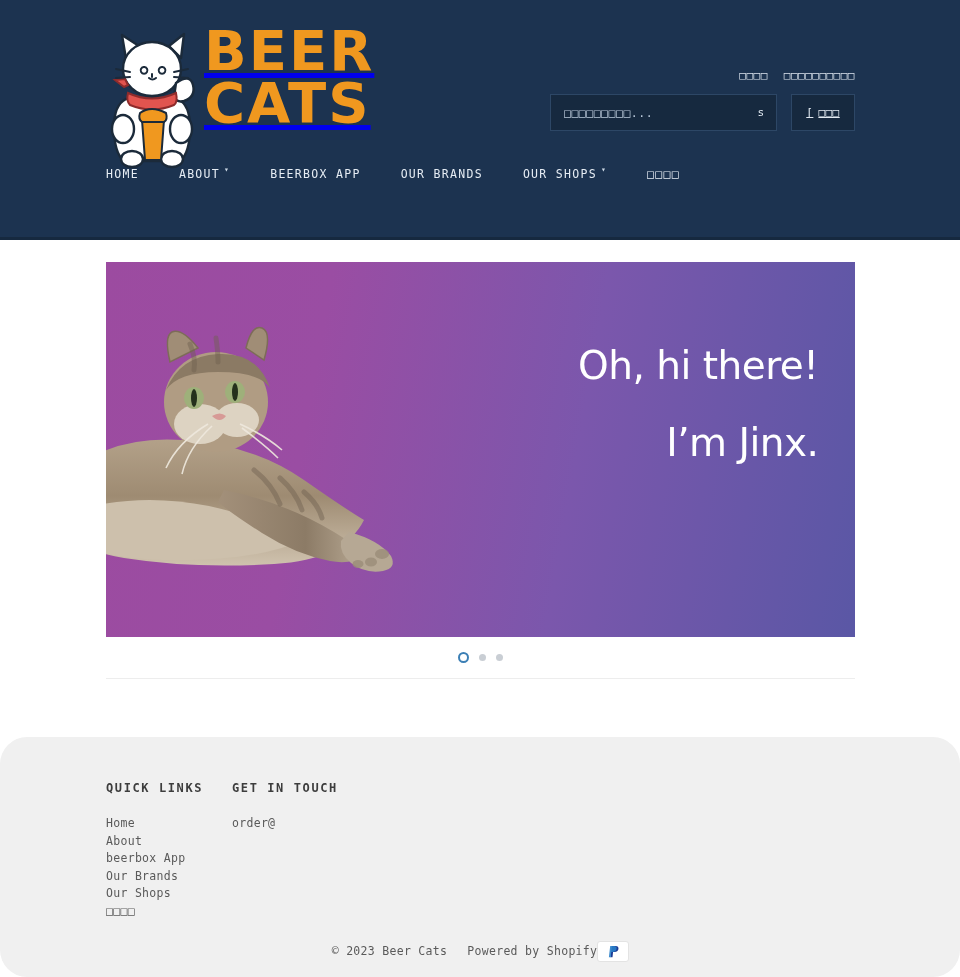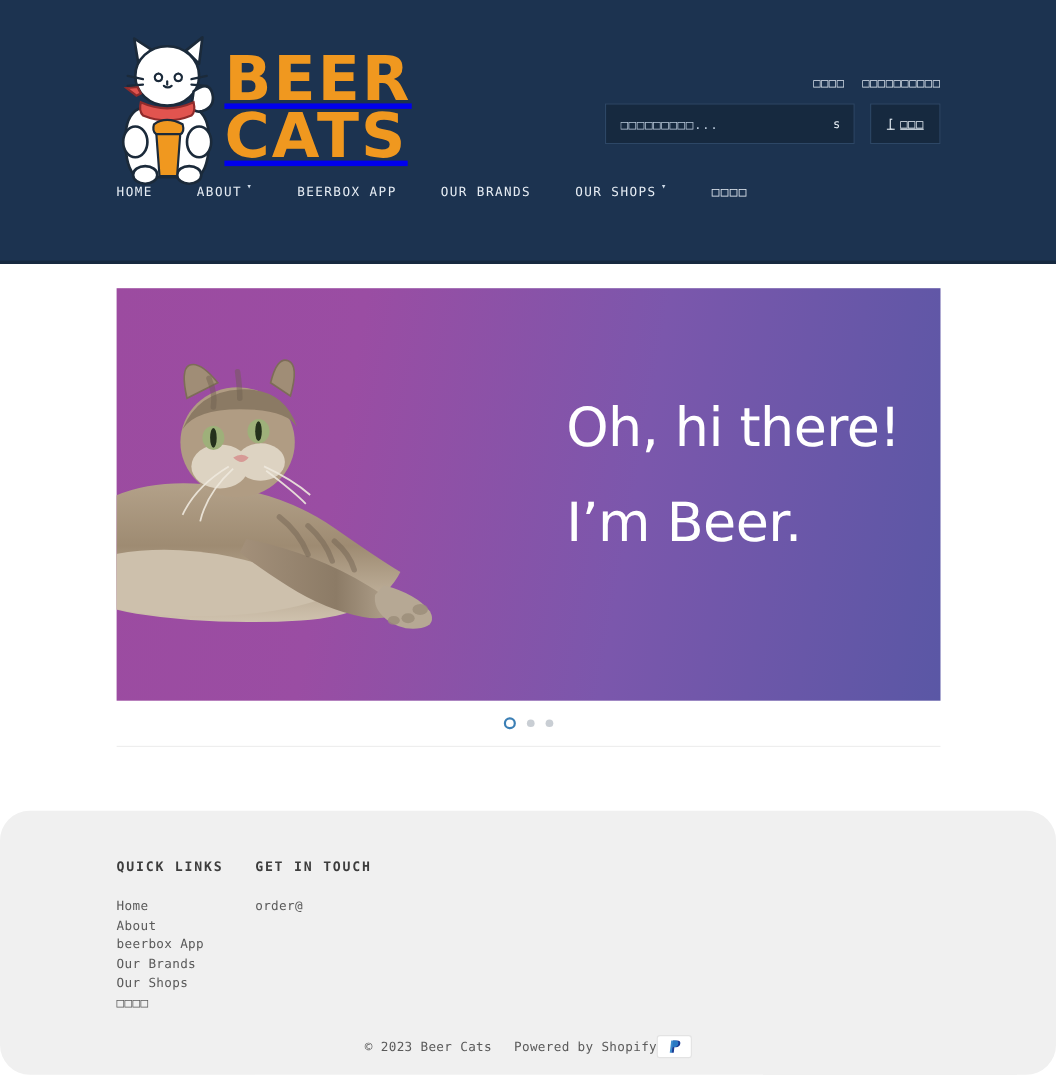--- a/index.html
+++ b/index.html
@@ -18,21 +18,21 @@
     position: relative;
   }
   .header-inner {
     width: 960px; margin: 0 auto;
     position: relative; height: 197px;
   }
 
   
   .logo-block {
     position: absolute; left: 106px; top: 25px;
-    display: flex; align-items: center; gap: 6px;
+    display: flex; gap: 6px;
   }
   .logo-mark { width: 92px; height: 148px; display:block; }
   .logo-wordmark {
     display: flex; flex-direction: column;
     line-height: 0.92;
     font-family: "DejaVu Sans", "Liberation Sans", sans-serif;
     font-weight: bold;
     font-size: 56px;
     letter-spacing: 2px;
     color: #f0981f;
@@ -95,24 +95,25 @@
   .nav-caret { font-size: 8px; line-height: 1; position: relative; top: -1px; color:#cfdbe8; }
 
   
   .hero-section { background: #fff; padding-top: 22px; }
   .hero {
     width: 749px; height: 375px; margin: 0 auto;
     background: linear-gradient(100deg, #9c4ba0 0%, #9a4da3 28%, #7b57ac 62%, #5a57a5 100%);
     position: relative; overflow: hidden;
   }
   .hero-copy {
-    position: absolute; right: 36px; top: 102px;
+    position: absolute; right: 36px; top: 84px;
+    text-align: right;
     color: #ffffff;
     font-family: "DejaVu Sans", "Liberation Sans", sans-serif;
-    font-size: 49px; font-weight: 500;
+    font-size: 39px; font-weight: 500;
     line-height: 1.0; letter-spacing: -0.5px;
   }
   .hero-copy .l2 { display: block; margin-top: 38px; }
 
   
   .hero-cat { position: absolute; left: -2px; top: 58px; width: 400px; height: 300px; }
 
   
   .dots {
     width: 749px; margin: 11px auto 0;
@@ -302,21 +303,21 @@
         <path d="M150 150 q18 14 26 34"></path>
         <path d="M176 158 q16 14 22 32"></path>
         <path d="M200 172 q14 12 18 26"></path>
         <path d="M86 24 q6 14 4 26"></path>
         <path d="M112 18 q2 14 2 24"></path>
       </g>
     </svg>
 
     <div class="hero-copy">
       <span class="l1">Oh, hi there!</span>
-      <span class="l2">I’m Beer.</span>
+      <span class="l2">I’m Jinx.</span>
     </div>
   </div>
 
   <div class="dots">
     <span class="dot active"></span>
     <span class="dot"></span>
     <span class="dot"></span>
   </div>
   <div class="hr"></div>
 </section>

